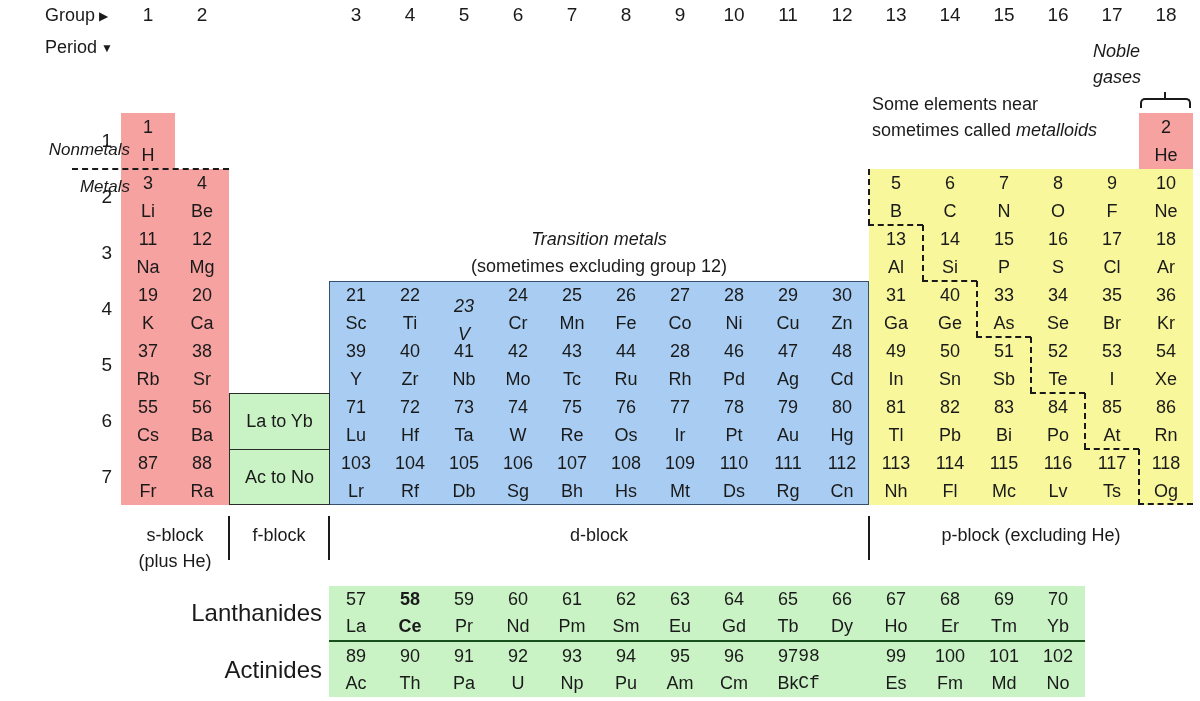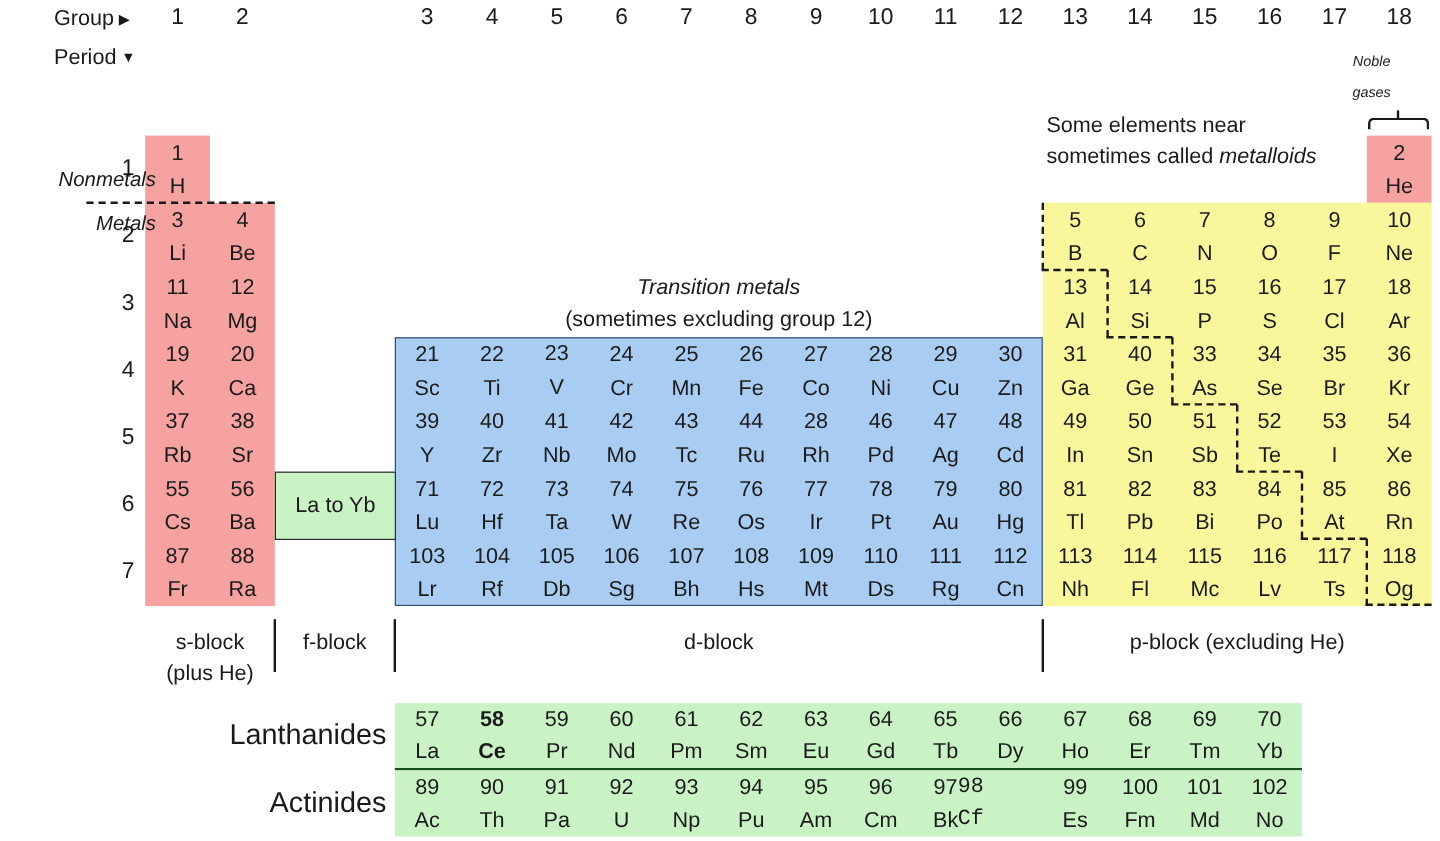--- a/index.html
+++ b/index.html
@@ -24,21 +24,21 @@
   .lcell div{height:27px;}
   
   .vdash{position:absolute;width:0;height:56px;border-left:2px dashed #1a1a1a;}
   .hdash{position:absolute;height:0;width:55px;border-top:2px dashed #1a1a1a;}
   .hline-dash{position:absolute;height:0;border-top:2px dashed #1a1a1a;}
   
   .it{font-style:italic;}
   .side-label{position:absolute;left:0;width:92px;text-align:right;font-size:17px;height:22px;line-height:22px;padding-left:38px;}
   .center-label{position:absolute;text-align:center;font-size:18px;height:26px;line-height:26px;}
   .note{position:absolute;left:872px;top:91px;font-size:18px;line-height:26px;white-space:nowrap;}
-  .noble{position:absolute;left:1093px;top:38px;width:100px;text-align:center;font-size:12px;line-height:26px;}
+  .noble{position:absolute;left:1093px;top:38px;width:100px;text-align:left;font-size:18px;line-height:26px;}
   .brace{position:absolute;left:1140px;top:98px;width:51px;height:10px;box-sizing:border-box;
          border-top:2px solid #1a1a1a;border-left:2px solid #1a1a1a;border-right:2px solid #1a1a1a;
          border-radius:5px 5px 0 0;}
   .brace-tick{position:absolute;left:1164px;top:92px;width:2px;height:7px;background:#1a1a1a;}
   .tick{position:absolute;width:1.5px;height:44px;top:516px;background:#1a1a1a;}
   .series-label{position:absolute;left:140px;width:182px;text-align:right;font-size:24px;}
   .separator{position:absolute;left:329px;width:756px;height:2px;background:#17501a;}
 </style>
 </head>
 <body>
@@ -55,20 +55,21 @@
   <div class="region" style="left: 121px; top: 113px; width: 54px; height: 56px; background: rgb(245, 162, 160);"></div>
   <div class="region" style="left: 1139px; top: 113px; width: 54px; height: 56px; background: rgb(245, 162, 160);"></div>
   <div class="region" style="left: 121px; top: 169px; width: 108px; height: 336px; background: rgb(245, 162, 160);"></div>
   <div class="region" style="left: 869px; top: 169px; width: 324px; height: 336px; background: rgb(248, 247, 155);"></div>
   <div class="region d-border" style="left: 329px; top: 281px; width: 540px; height: 224px; background: rgb(169, 205, 242);"></div>
   <div class="region" style="left: 329px; top: 586px; width: 756px; height: 54px; background: rgb(201, 242, 197);"></div>
   <div class="separator" style="top:640px;"></div>
   <div class="region" style="left: 329px; top: 642px; width: 756px; height: 55px; background: rgb(201, 242, 197);"></div>
 
   <div class="f-cell" style="left: 229px; top: 393px; width: 101px; height: 57px; line-height: 55px; background: rgb(201, 242, 197);">La to Yb</div>
+  <div class="f-cell" style="left: 229px; top: 449px; width: 101px; height: 56px; line-height: 54px; background: rgb(201, 242, 197);">Ac to No</div>
 
   <div class="hline-dash" style="left:72px;top:168px;width:157px;"></div>
 
   <div class="side-label it" style="top:139px;">Nonmetals</div>
   <div class="side-label it" style="top:176px;">Metals</div>
 
   <div class="center-label it" style="left:329px;top:226px;width:540px;">Transition metals</div>
   <div class="center-label" style="left:329px;top:253px;width:540px;">(sometimes excluding group 12)</div>
 
   <div class="note">
@@ -177,21 +178,21 @@
       <div>Ra</div>
     </div>
     <div class="cell" style="left: 329px; top: 281px;">
       <div>21</div>
       <div>Sc</div>
     </div>
     <div class="cell" style="left: 383px; top: 281px;">
       <div>22</div>
       <div>Ti</div>
     </div>
-    <div class="cell" style="left: 437px; top: 280px;">
+    <div class="cell" style="left: 437px; top: 292px; font-style: italic;">
       <div>23</div>
       <div>V</div>
     </div>
     <div class="cell" style="left: 491px; top: 281px;">
       <div>24</div>
       <div>Cr</div>
     </div>
     <div class="cell" style="left: 545px; top: 281px;">
       <div>25</div>
       <div>Mn</div>

